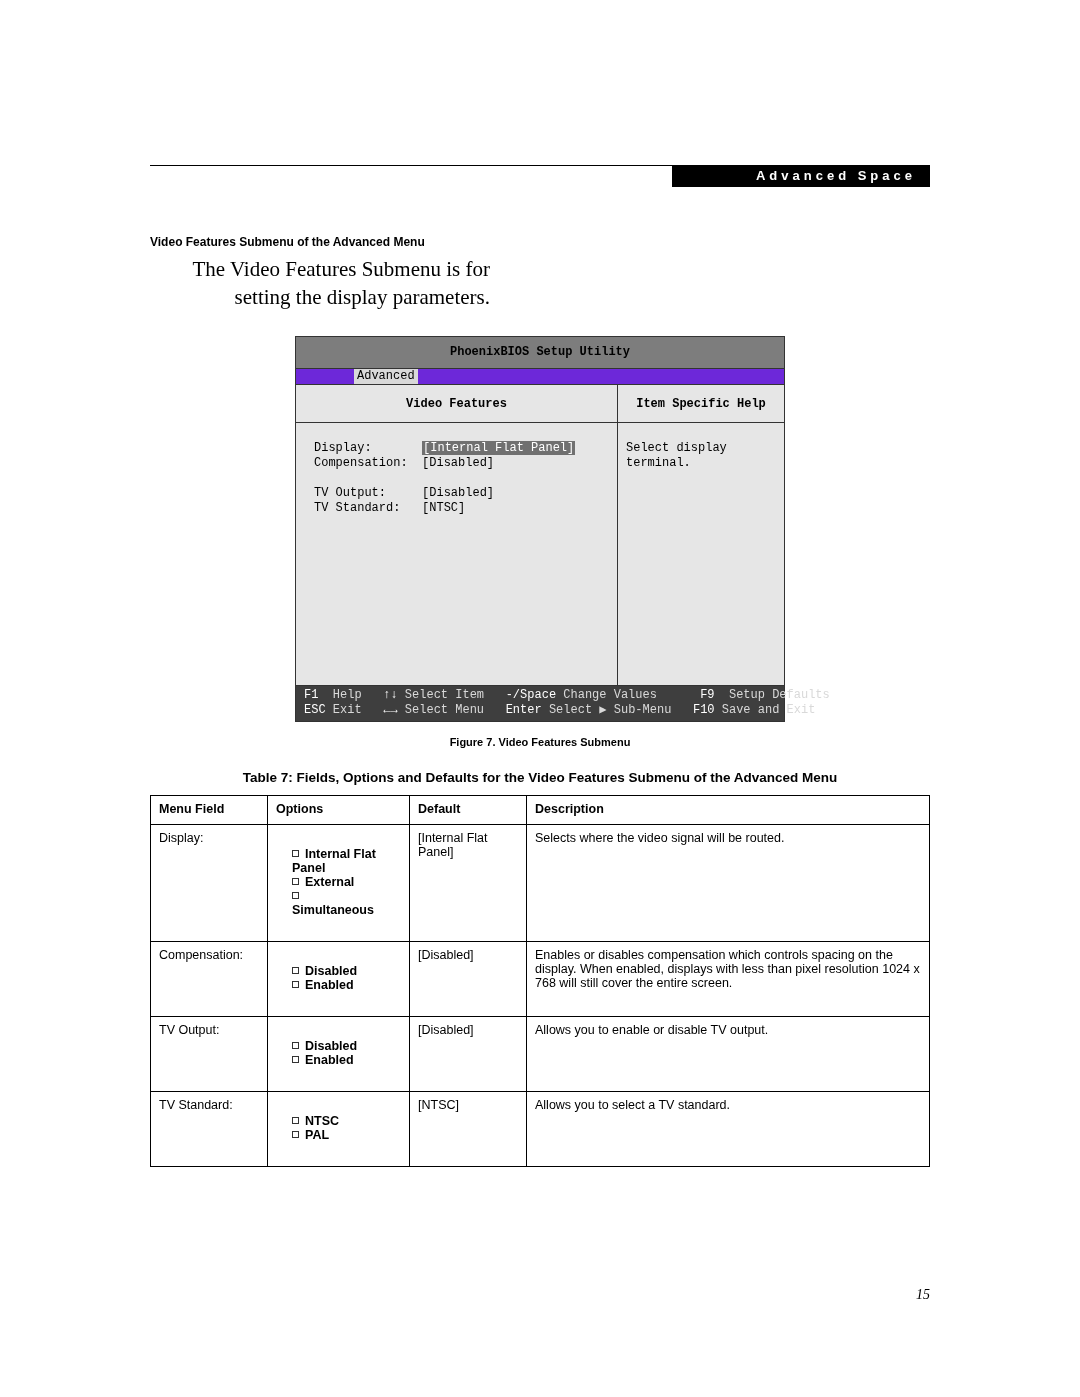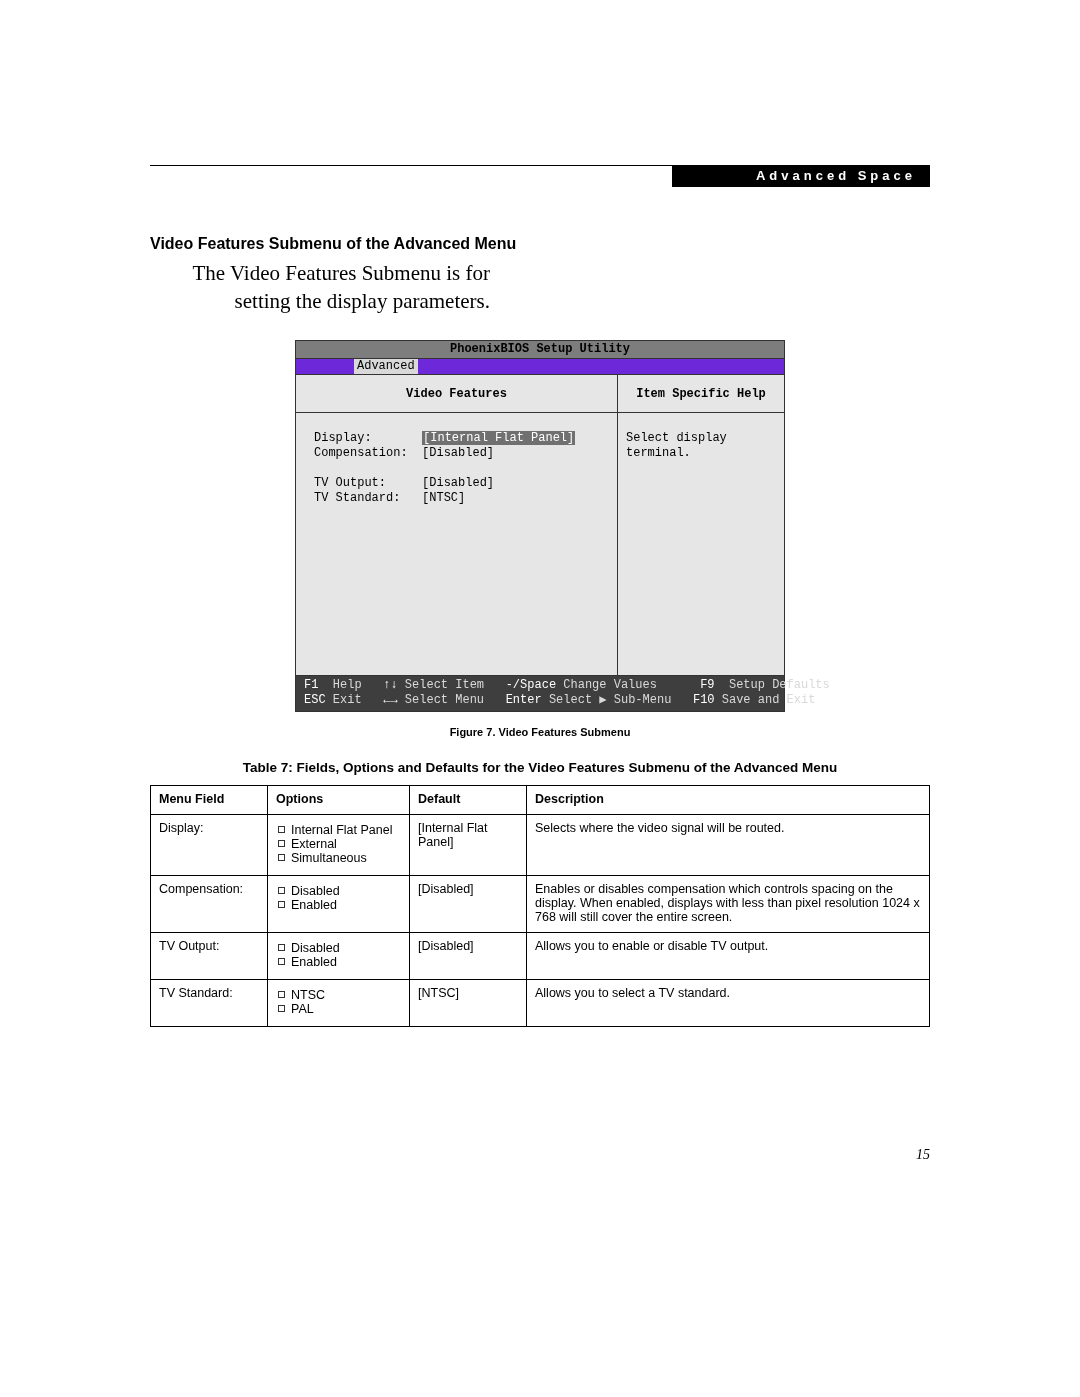--- a/index.html
+++ b/index.html
@@ -30,21 +30,21 @@
     font-weight: bold;
     font-size: 13px;
     letter-spacing: 4px;
     padding: 3px 14px 4px 14px;
     width: 258px;
     text-align: right;
     box-sizing: border-box;
   }
   h2.section-title {
     font-family: Arial, Helvetica, sans-serif;
-    font-size: 16px;
+    font-size: 12px;
     font-weight: bold;
     margin: 48px 0 6px 0;
   }
   .intro {
     font-family: Liberation Serif, serif;
     font-size: 21px;
     line-height: 1.35;
     margin: 2px 0 18px 0;
     max-width: 340px;
     text-align: right;
@@ -57,21 +57,21 @@
     box-sizing: border-box;
     font-family: "Courier New", monospace;
     font-size: 12px;
     line-height: 1.25;
   }
   .bios-title {
     background: #7d7d7d;
     color: #000;
     text-align: center;
     font-weight: bold;
-    padding: 1px 0;
+    padding: 8px 0;
     border-bottom: 1px solid #333;
   }
   .bios-tabs {
     background: #6d28d9;
     color: #fff;
     padding: 0 0;
     border-bottom: 1px solid #333;
     height: 15px;
   }
   .bios-tab {
@@ -149,22 +149,23 @@
     text-align: left;
   }
   table.fields th {
     font-weight: bold;
   }
   .col-menu { width: 100px; }
   .col-opts { width: 125px; }
   .col-def  { width: 100px; }
   ul.opts {
     list-style: none;
-    margin: 2px;
+    margin: 16px;
     padding: 0;
+    font-weight: bold;
   }
   ul.opts li::before {
     content: "";
     display: inline-block;
     width: 5px;
     height: 5px;
     border: 1px solid #333;
     margin: 0 6px 1px 0;
     vertical-align: middle;
   }

